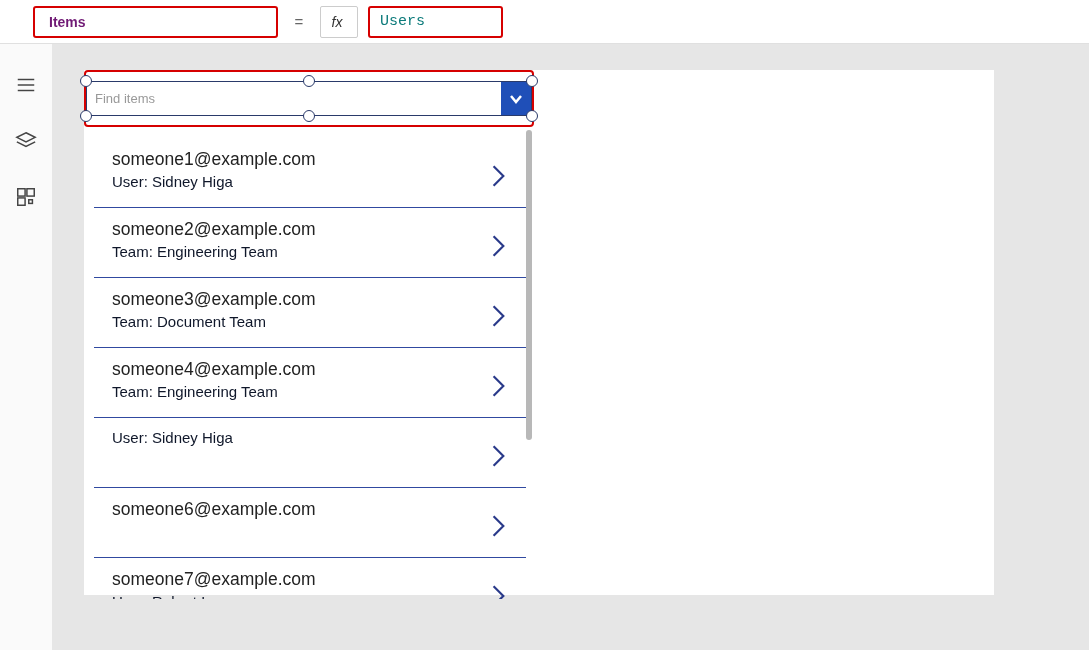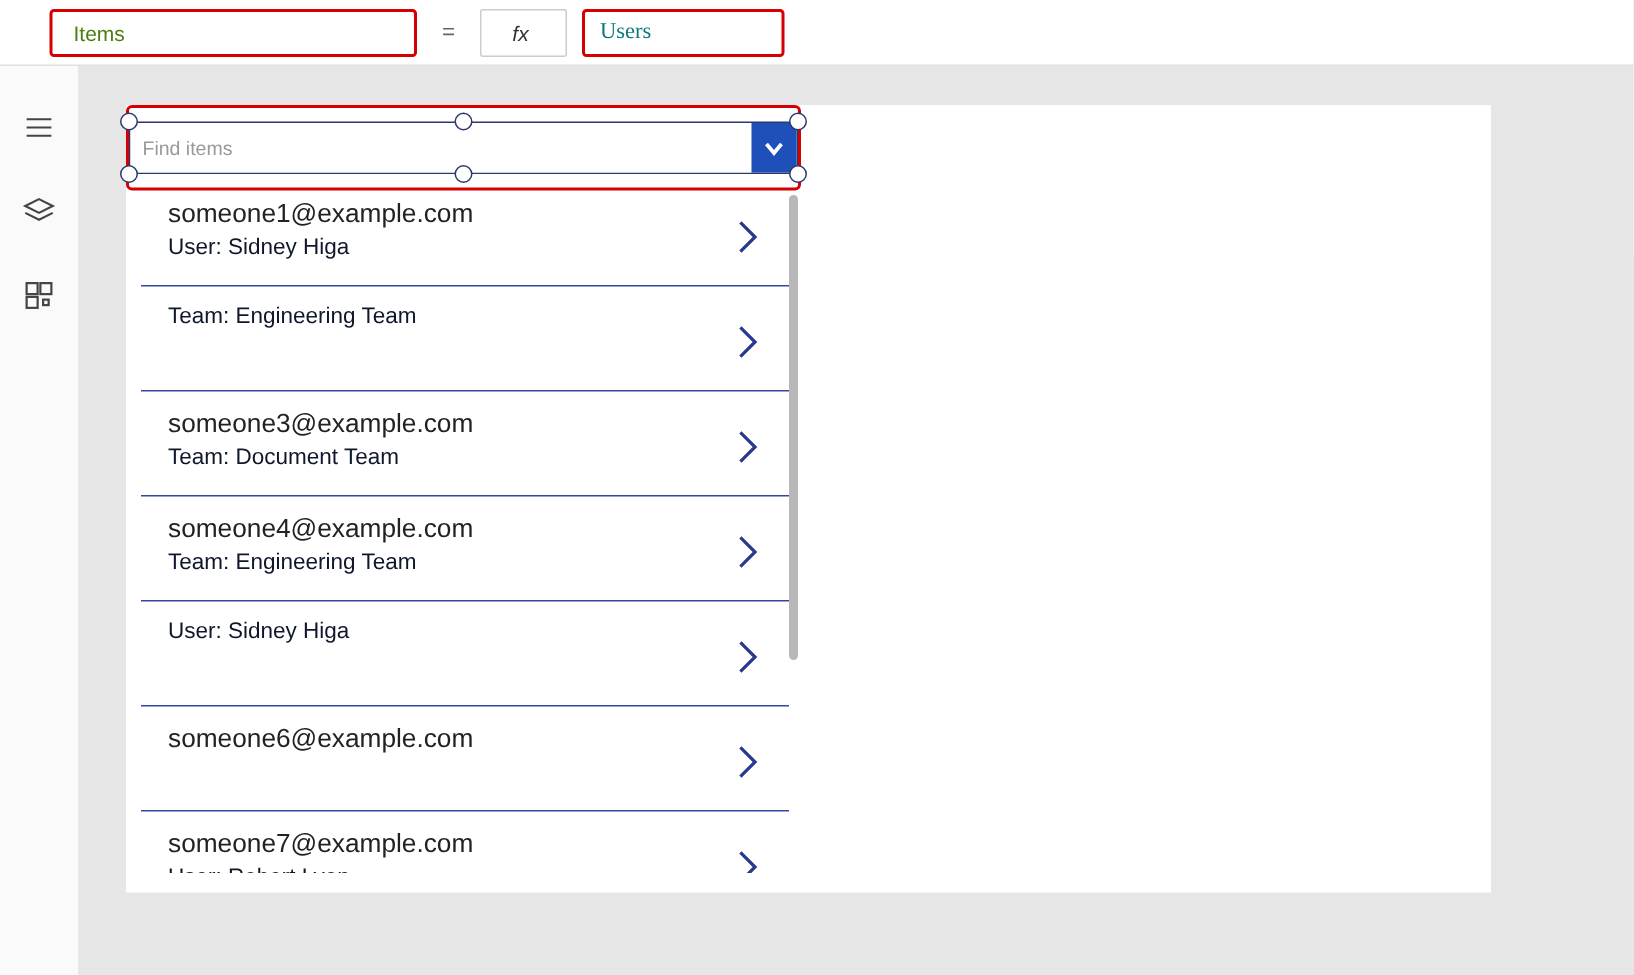--- a/index.html
+++ b/index.html
@@ -24,53 +24,54 @@
       width: 245px;
       height: 32px;
       border: 2px solid #d60000;
       border-radius: 3px;
       display: flex;
       align-items: center;
       justify-content: space-between;
       padding: 0 10px 0 14px;
       background: #fff;
       font-size: 14px;
-      color: #4d7c0f;
+      color: #701a75;
+      font-weight: bold;
     }
     .property-dropdown .chev { color: #555; font-size: 13px; line-height: 1;}
     .equals {
       width: 14px;
       color: #666;
       font-size: 15px;
       text-align: center;
       margin: 0 4px;
     }
     .fx-box {
-      width: 58px;
+      width: 38px;
       height: 32px;
       border: 1px solid #ccc;
       border-radius: 2px;
       display: flex;
       align-items: center;
       justify-content: center;
       gap: 4px;
       font-style: italic;
       font-size: 14px;
       color: #333;
     }
     .fx-box .chev { font-size: 11px; font-style: normal; color: #555;}
     .formula-input {
       height: 32px;
       width: 135px;
       border: 2px solid #d60000;
       border-radius: 3px;
       padding: 0 10px;
       display: flex;
       align-items: center;
-      font-family: Liberation Serif, serif;
+      font-family: Liberation Mono, monospace;
       font-size: 15px;
       color: #0b7a7a;
       background: #fff;
     }
     .main-area {
       display: flex;
       height: calc(100% - 44px);
     }
     .left-rail {
       width: 52px;
@@ -145,21 +146,21 @@
     }
     .sel-handle.tl { top: -7px; left: -7px; }
     .sel-handle.tr { top: -7px; right: -7px; }
     .sel-handle.bl { bottom: -7px; left: -7px; }
     .sel-handle.br { bottom: -7px; right: -7px; }
     .sel-handle.tm { top: -7px; left: 50%; margin-left: -6px; }
     .sel-handle.bm { bottom: -7px; left: 50%; margin-left: -6px; }
 
     .list {
       position: absolute;
-      top: 50px;
+      top: 67px;
       left: 10px;
       width: 432px;
       height: 462px;
       overflow: hidden;
     }
     .scrollbar { position:absolute; top: 60px; left: 442px; width: 6px; height: 400px; }
     .scrollbar-thumb { width: 6px; height: 310px; background: #b8b8b8; border-radius: 3px; }
     .list-item {
       border-top: 1.5px solid #3049a0;
       height: 70px;
@@ -268,20 +269,21 @@
             <div class="item-text">
               <div class="title">someone1@example.com</div>
               <div class="subtitle">User: Sidney Higa</div>
             </div>
             <div class="item-chevron"><svg viewBox="0 0 14 24">
                 <polyline points="2,3 11,12 2,21"></polyline>
               </svg></div>
           </div>
           <div class="list-item">
             <div class="item-text">
+              <div class="title">someone2@example.com</div>
               <div class="subtitle">Team: Engineering Team</div>
             </div>
             <div class="item-chevron"><svg viewBox="0 0 14 24">
                 <polyline points="2,3 11,12 2,21"></polyline>
               </svg></div>
           </div>
           <div class="list-item">
             <div class="item-text">
               <div class="title">someone3@example.com</div>
               <div class="subtitle">Team: Document Team</div>

